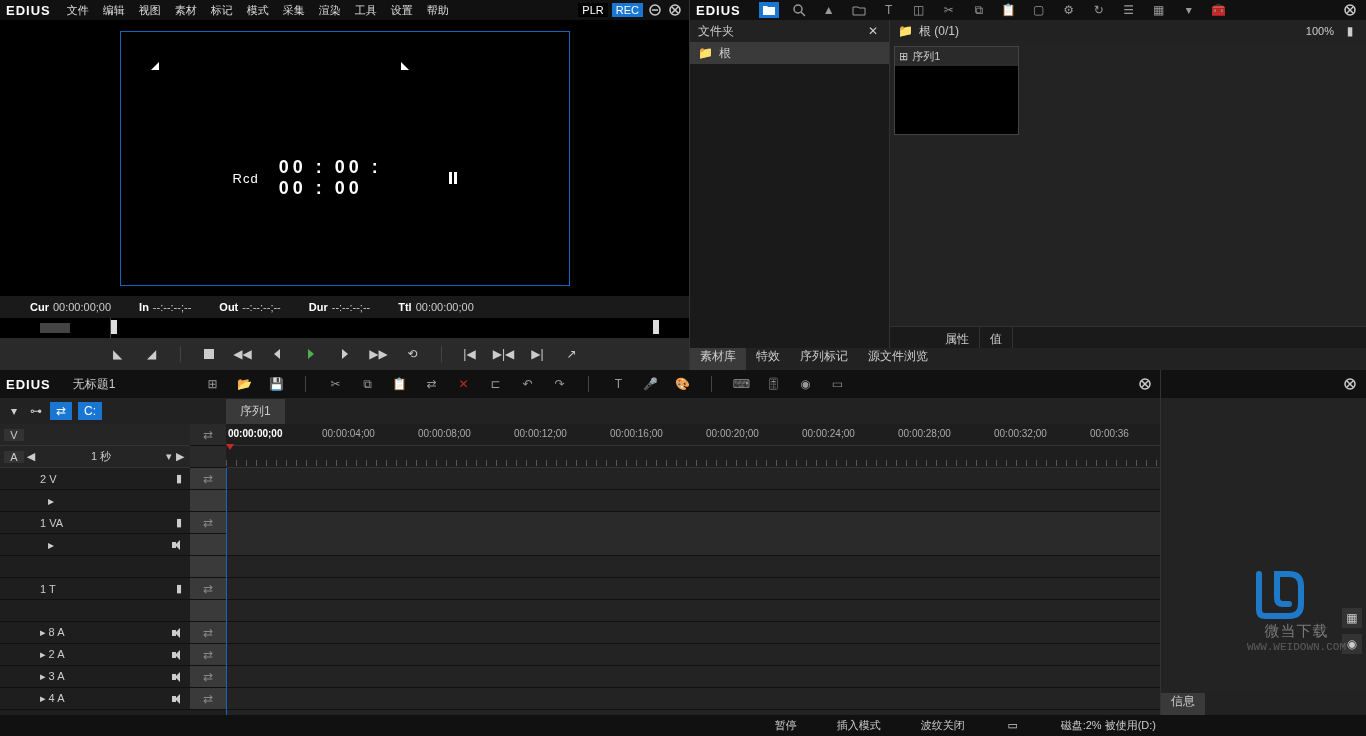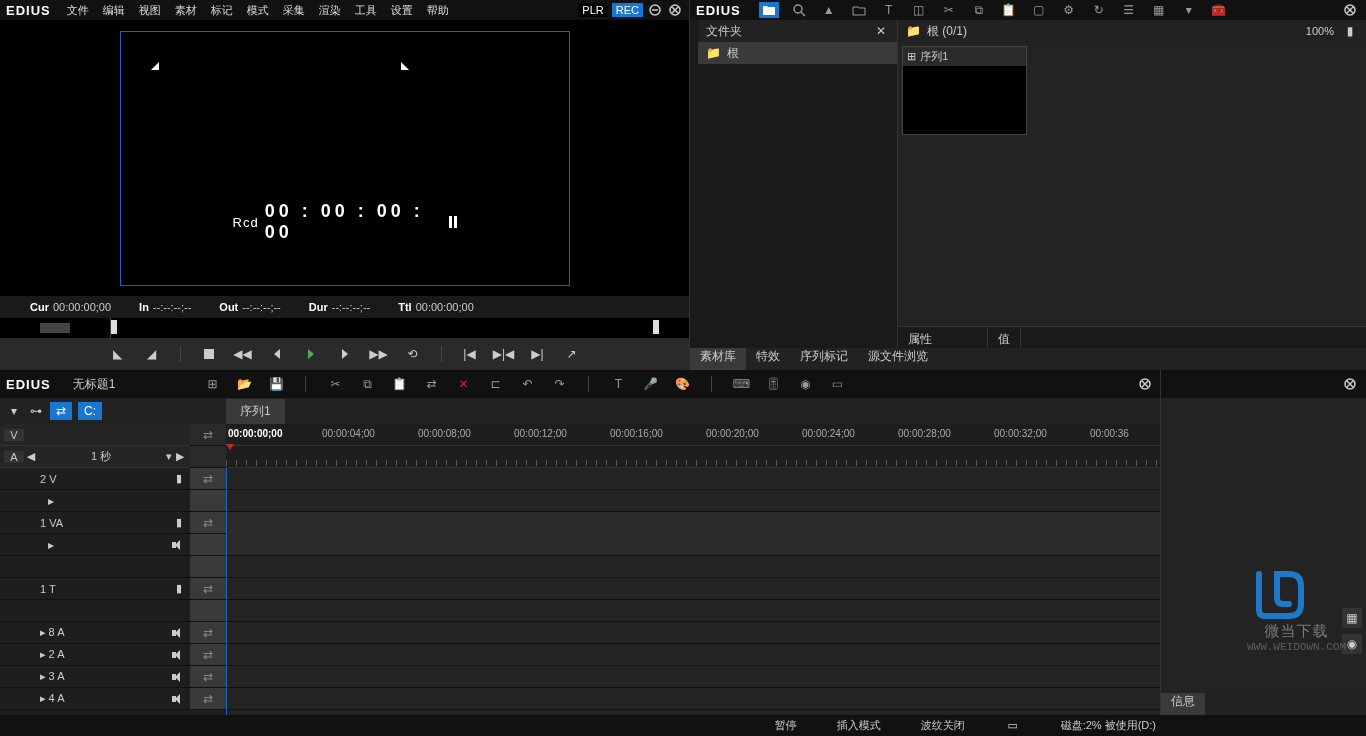--- a/index.html
+++ b/index.html
@@ -8,21 +8,21 @@
 .preview-panel { width: 690px; background: #1a1a1a; border-right: 1px solid #333; display: flex; flex-direction: column; }
 .menu-bar { height: 20px; background: #111; display: flex; align-items: center; padding: 0 6px; gap: 2px; }
 .logo { font-weight: bold; color: #fff; letter-spacing: 1px; margin-right: 8px; font-size: 13px; }
 .menu-item { padding: 2px 6px; color: #ddd; cursor: pointer; font-size: 11px; }
 .menu-right { margin-left: auto; display: flex; align-items: center; gap: 4px; }
 .plr-badge { background: #000; color: #fff; font-size: 11px; padding: 1px 4px; }
 .rec-badge { background: #1976d2; color: #fff; font-size: 11px; padding: 1px 4px; }
 .icon-btn { width: 16px; height: 16px; display: flex; align-items: center; justify-content: center; cursor: pointer; color: #ccc; }
 .preview-area { flex: 1; background: #000; display: flex; align-items: center; justify-content: center; position: relative; }
 .preview-box { width: 450px; height: 255px; border: 1px solid #1565c0; background: #000; position: relative; }
-.rec-text { position: absolute; top: 58%; left: 50%; transform: translate(-50%,-50%); color: #fff; font-size: 13px; display: flex; align-items: center; gap: 6px; letter-spacing: 1px; margin-top: 44px;}
+.rec-text { position: absolute; top: 58%; left: 50%; transform: translate(-50%,-50%); color: #fff; font-size: 13px; display: flex; align-items: center; gap: 20px; letter-spacing: 1px;}
 .rec-text b { font-size: 18px; letter-spacing: 4px; }
 .pause-icon { width: 8px; height: 12px; border-left: 3px solid #fff; border-right: 3px solid #fff; margin-left: 12px; }
 .mark-tl, .mark-tr { position: absolute; top: 30px; }
 .mark-tl { left: 30px; border-left: 8px solid transparent; border-right: 0; border-bottom: 8px solid #fff; }
 .mark-tr { right: 160px; border-right: 8px solid transparent; border-left: 0; border-bottom: 8px solid #fff; }
 .tc-row { height: 22px; background: #1a1a1a; display: flex; align-items: center; padding: 0 30px; gap: 28px; font-size: 11px; }
 .tc-item { display: flex; gap: 4px; }
 .tc-label { font-weight: bold; color: #fff; text-align: right; }
 .tc-val { color: #ccc; }
 .scrub-row { height: 20px; background: #000; display: flex; align-items: center; }
@@ -34,31 +34,31 @@
 .transport-row { height: 32px; background: #2a2a2a; display: flex; align-items: center; justify-content: center; gap: 10px; }
 .tbtn { width: 24px; height: 20px; display: flex; align-items: center; justify-content: center; color: #ccc; cursor: pointer; }
 .tbtn.play { color: #4caf50; }
 .tdiv { width: 1px; height: 16px; background: #444; margin: 0 6px; }
 
 .bin-panel { flex: 1; background: #1a1a1a; display: flex; flex-direction: column; }
 .bin-toolbar { height: 20px; background: #111; display: flex; align-items: center; padding: 0 6px; gap: 10px; }
 .bin-toolbar .icon-btn { width: 20px; color: #999; }
 .bin-toolbar .folder-active { background: #1976d2; color: #fff; padding: 2px; }
 .bin-body { flex: 1; display: flex; }
-.bin-folders { width: 200px; border-right: 1px solid #333; margin-left: 8px; }
+.bin-folders { width: 200px; border-right: 1px solid #333; }
 .bin-folder-hdr { height: 22px; background: #222; display: flex; align-items: center; padding: 0 8px; justify-content: space-between; }
 .bin-folder-item { height: 22px; background: #3a3a3a; display: flex; align-items: center; padding: 0 8px; gap: 6px; }
 .bin-content { flex: 1; display: flex; flex-direction: column; }
 .bin-content-hdr { height: 22px; background: #222; display: flex; align-items: center; padding: 0 8px; gap: 6px; justify-content: space-between;}
 .bin-zoom { color: #ccc; font-size: 11px; }
 .bin-items { flex: 1; background: #232323; padding: 4px; }
 .bin-clip { width: 125px; border: 1px solid #444; }
 .bin-clip-label { background: #2a2a2a; padding: 2px 4px; font-size: 11px; display: flex; align-items: center; gap: 4px; }
 .bin-clip-thumb { height: 68px; background: #000; }
-.bin-props { height: 22px; display: flex; border-top: 1px solid #333; }
+.bin-props { height: 22px; display: flex; border-top: 1px solid #333; text-align: right; }
 .bin-prop-col { padding: 4px 10px; border-right: 1px solid #333; }
 .bin-tabs { height: 22px; display: flex; background: #222; }
 .bin-tab { padding: 0 10px; cursor: pointer; }
 .bin-tab.active { background: #3a3a3a; }
 
 .timeline-panel { height: 345px; display: flex; }
 .tl-main { width: 1160px; background: #1a1a1a; display: flex; flex-direction: column; }
 .tl-toolbar { height: 28px; background: #111; display: flex; align-items: center; padding: 0 6px; gap: 14px; }
 .tl-toolbar .logo { font-size: 13px; }
 .tl-title { color: #ccc; }

